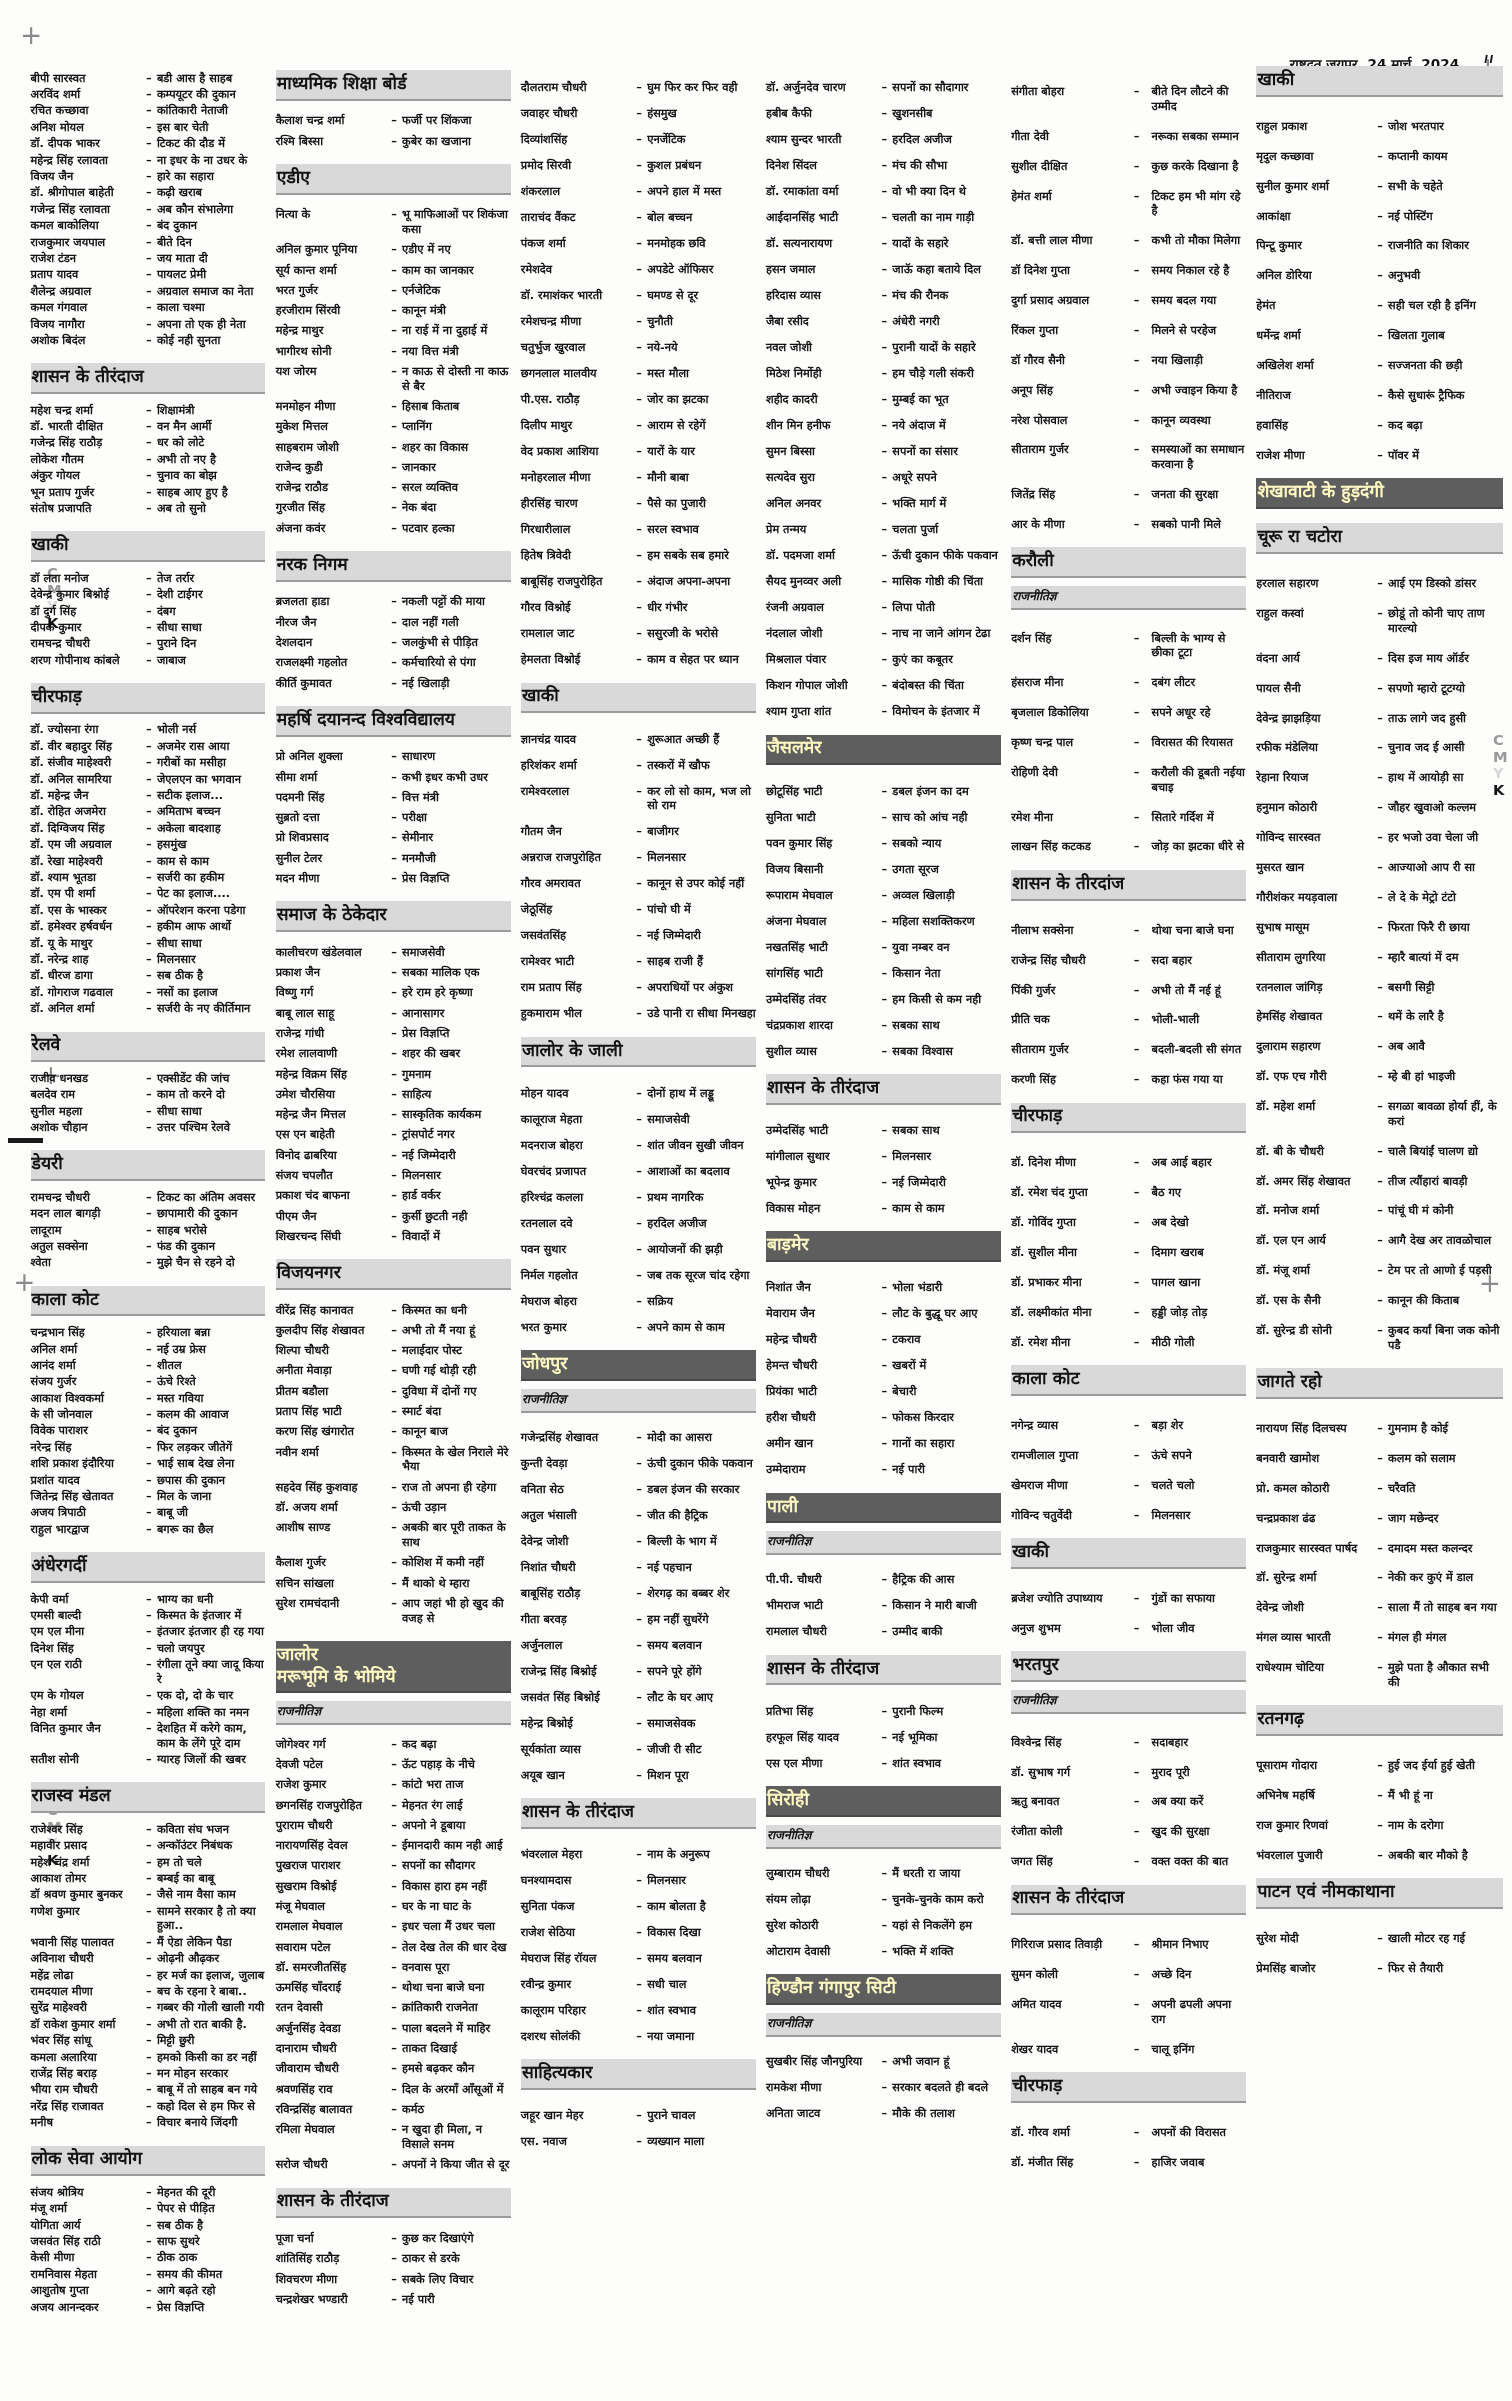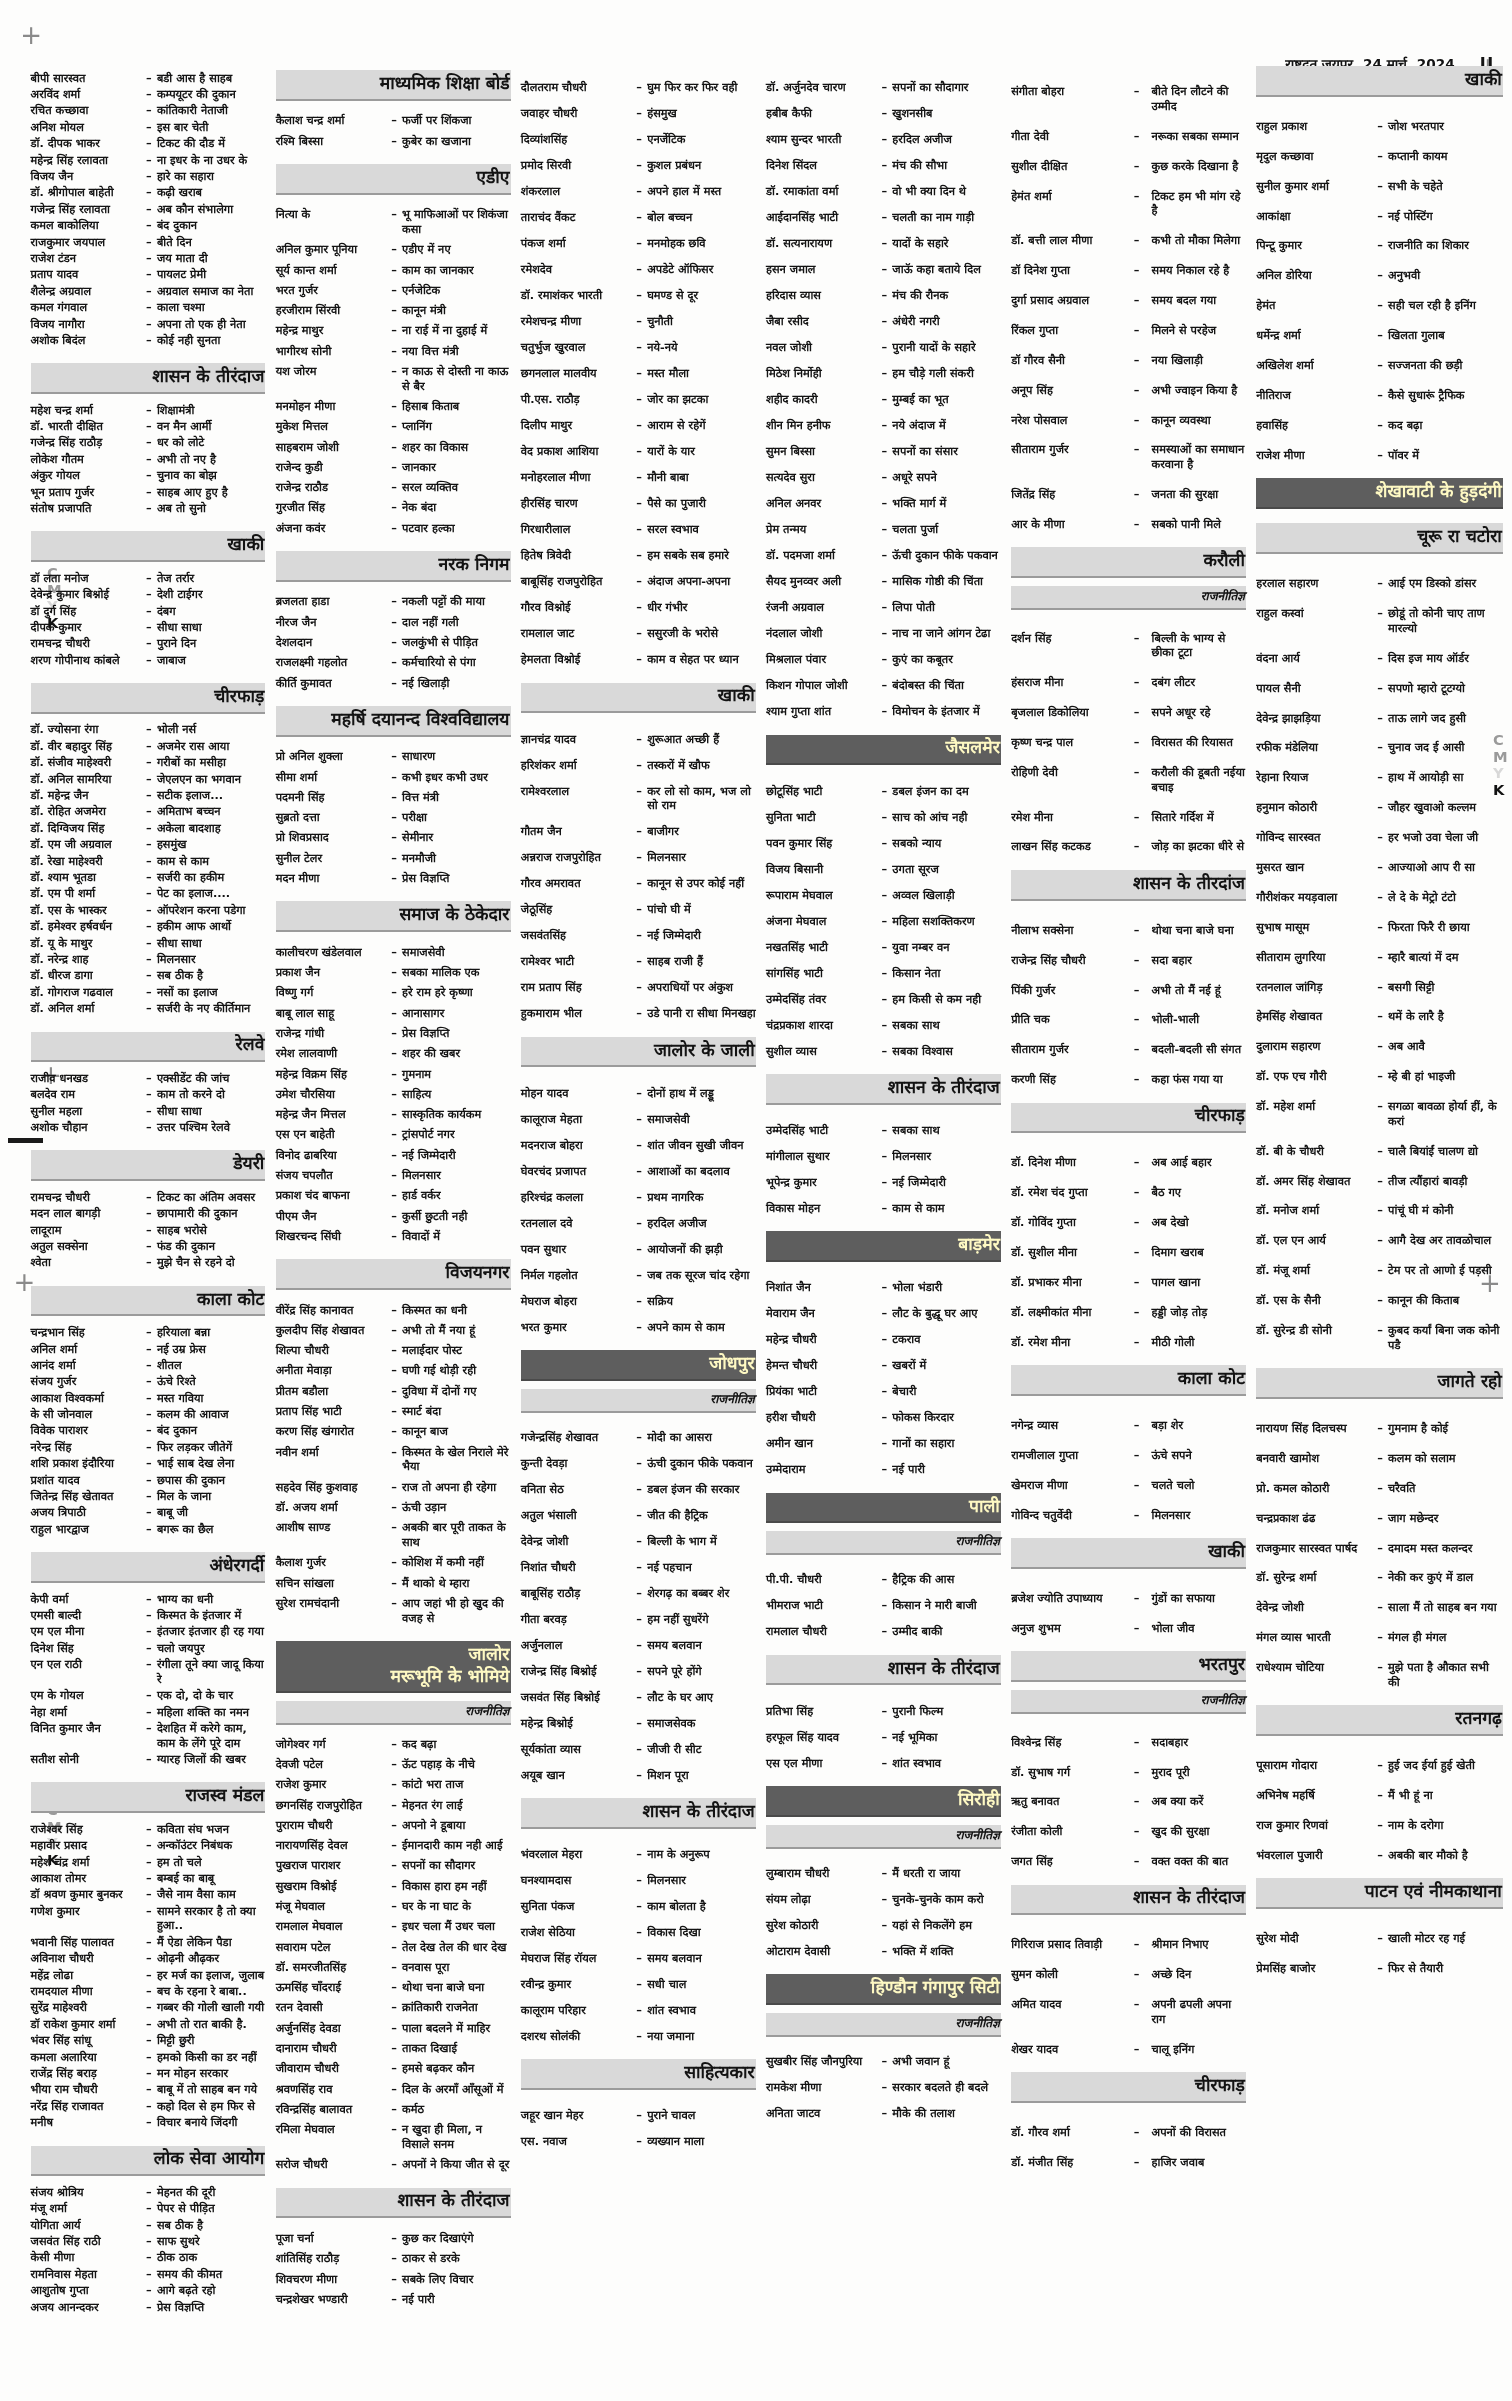--- a/index.html
+++ b/index.html
@@ -1,38 +1,38 @@
 <!DOCTYPE html>
 <html style="font-size:9px"><head>
 <meta charset="utf-8">
 <style>
   html,body{margin:0;padding:0;}
   body{width:1512px;height:2401px;position:relative;background:#fdfdfc;color:#131313;
        font-family:"DejaVu Sans",sans-serif;overflow:hidden;}
   #cols{position:absolute;left:30.5px;top:16px;right:9px;bottom:13.6px;display:flex;gap:10.2px;}
   .col{flex:1 1 0;padding-top:54px;box-sizing:border-box;min-width:0;}
   .col.c6{padding-top:50px;flex:1.05 1 0;}
-  .ban{background:#d9d9d9;border-bottom:2.3px solid #9b9b9b;text-align:right;
+  .ban{background:#d9d9d9;border-bottom:2.3px solid #9b9b9b;text-align:left;
        font-weight:700;font-size:17.5px;line-height:1.25;padding:2.8px 1.1px 4px;margin:14.7px 0 8px;}
   .ban.dark{background:#5e5e5e;color:#fef9c3;border-bottom:2.3px solid #4a4a4a;}
   .ban.sub{margin:3.4px 0 6.8px;font-size:12px;font-style:italic;}
   .col>.ban:first-child{margin-top:0;}
   .row{display:flex;align-items:flex-start;font-size:11.3px;line-height:14.7px;font-weight:700;}
   .c1 .row{padding-top:1.7px;}
   .c2 .row{padding-top:5.6px;}
   .c3 .row{padding-top:11.3px;}
   .c4 .row{padding-top:11.3px;}
   .c5 .row{padding-top:15.2px;gap:7px;}
   .c6 .row{padding-top:15.2px;}
   .nm{flex:0 0 46%;padding-right:2.3px;}
   .dash{flex:0 0 16px;text-align:center;}
   .cm{flex:1;}
   .masthead{position:absolute;top:54px;right:17px;display:flex;align-items:flex-start;gap:25px;
             font-size:13.6px;font-weight:700;}
-  .pgmark{font-size:16px;letter-spacing:1.7px;}
+  .pgmark{font-size:10px;letter-spacing:1.7px;font-style:italic;}
   .regmark{position:absolute;color:#8a8a8a;font-size:26px;font-weight:400;line-height:1;}
   .regdash{position:absolute;background:#1a1a1a;width:35px;height:5.1px;}
   .cmyk{position:absolute;display:flex;flex-direction:column;gap:1.1px;
         font-size:14.7px;font-weight:700;line-height:1.05;font-family:"DejaVu Sans",sans-serif;}
   .cmyk span:nth-child(1){color:#9a9a9a;}
   .cmyk span:nth-child(2){color:#9a9a9a;}
   .cmyk span:nth-child(3){color:#d8d8d8;}
   .cmyk span:nth-child(4){color:#111;}
 </style>
 </head>

